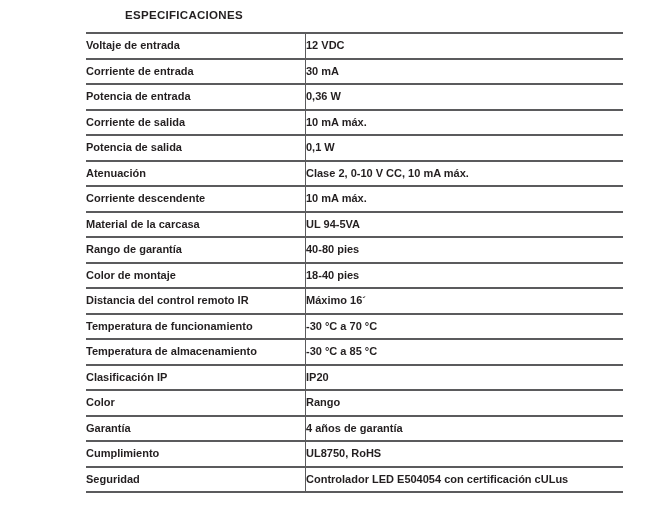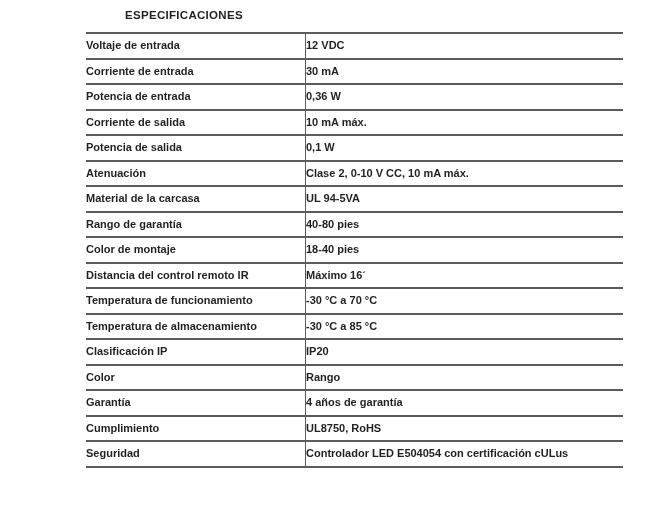--- a/index.html
+++ b/index.html
@@ -82,20 +82,24 @@
         </tr>
         <tr>
           <td class="label-cell">Potencia de salida</td>
           <td class="value-cell">0,1 W</td>
         </tr>
         <tr>
           <td class="label-cell">Atenuación</td>
           <td class="value-cell">Clase 2, 0-10 V CC, 10 mA máx.</td>
         </tr>
         <tr>
+          <td class="label-cell">Corriente descendente</td>
+          <td class="value-cell">10 mA máx.</td>
+        </tr>
+        <tr>
           <td class="label-cell">Material de la carcasa</td>
           <td class="value-cell">UL 94-5VA</td>
         </tr>
         <tr>
           <td class="label-cell">Rango de garantía</td>
           <td class="value-cell">40-80 pies</td>
         </tr>
         <tr>
           <td class="label-cell">Color de montaje</td>
           <td class="value-cell">18-40 pies</td>

